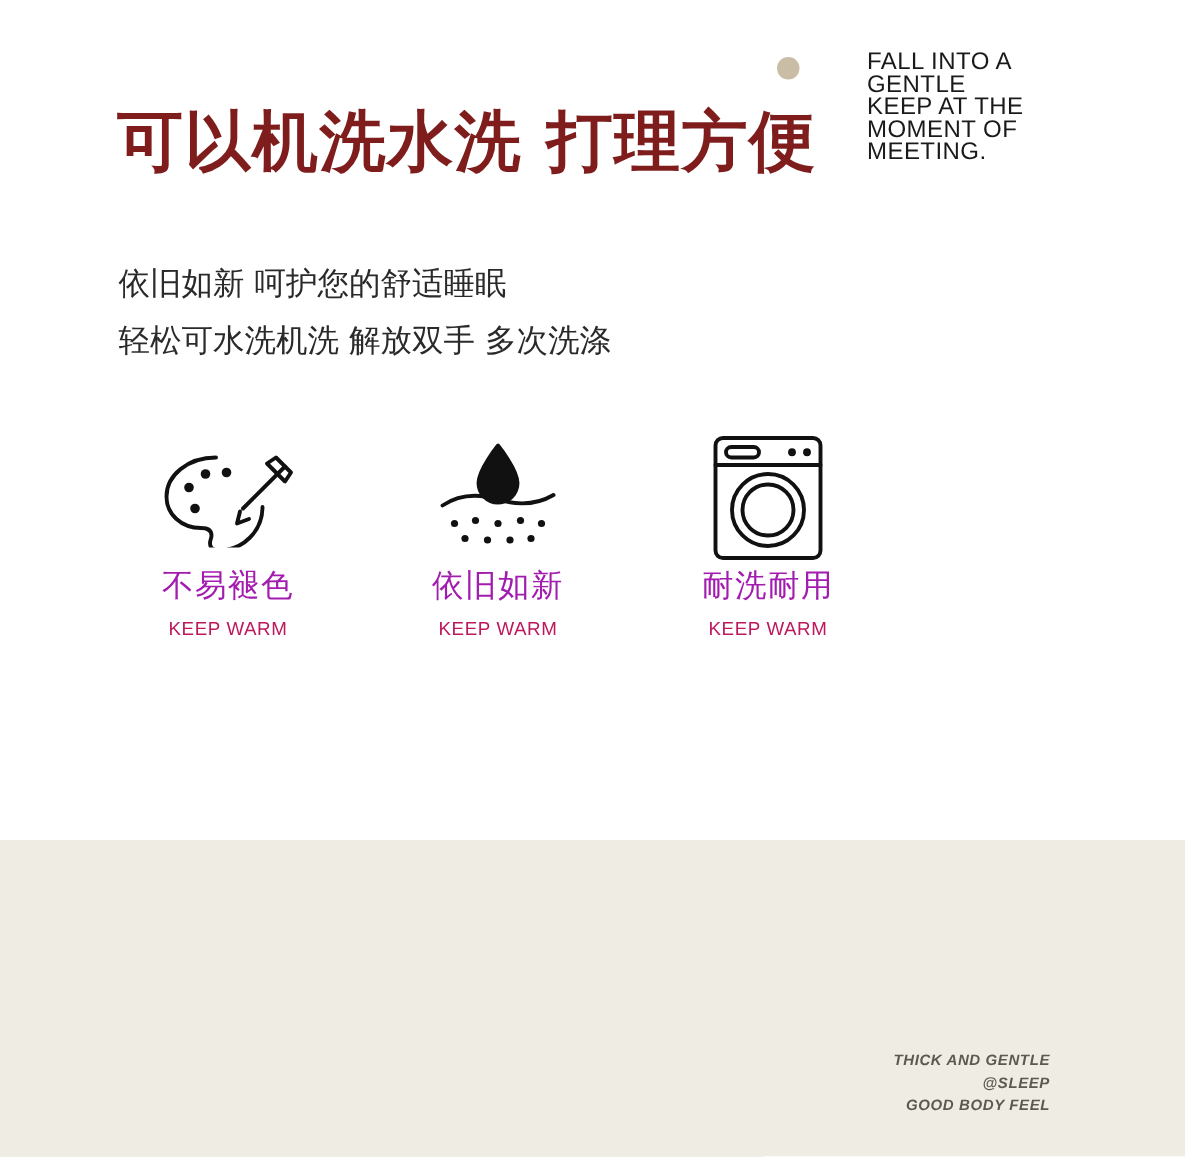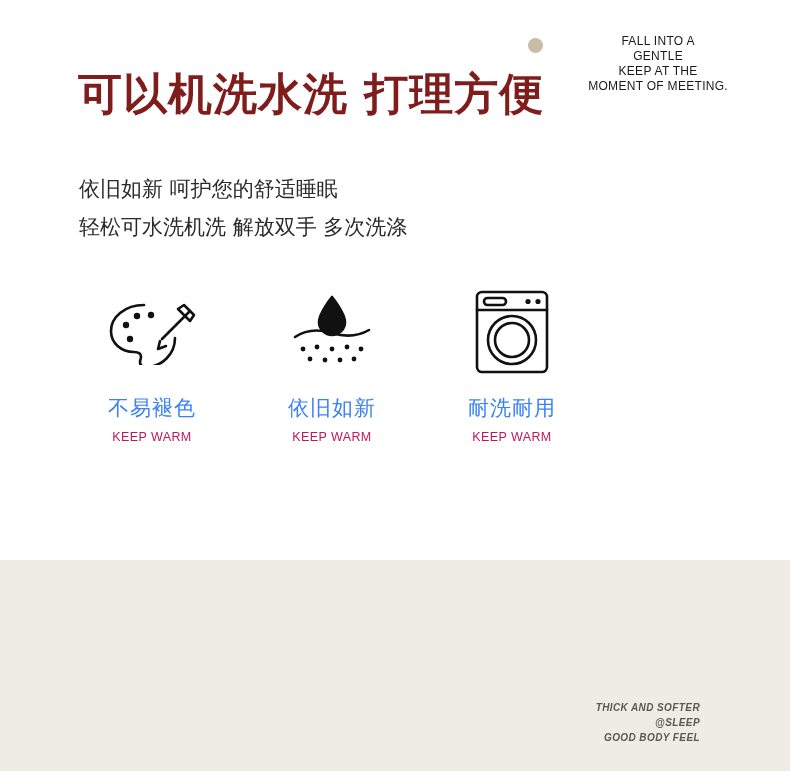--- a/index.html
+++ b/index.html
@@ -28,22 +28,22 @@
   }
   .tagline-dot {
     width: 15px;
     height: 15px;
     border-radius: 50%;
     background: #c9bda6;
     margin-top: 4px;
     flex: none;
   }
   .tagline-text {
-    text-align: center;
-    font-size: 12px;
+    text-align: left;
+    font-size: 16px;
     line-height: 15px;
     letter-spacing: 0.3px;
     color: #1a1a1a;
     max-width: 150px;
     margin-left: 27px;
   }
 
   
   .headline {
     position: absolute;
@@ -83,23 +83,22 @@
     flex-direction: column;
     align-items: center;
   }
   .feature .ficon {
     height: 88px;
     display: flex;
     align-items: center;
     justify-content: center;
   }
   .feature .ftitle {
-    margin-top: 18px;
     font-size: 21px;
-    color: #3b82f6;
+    color: #a21caf;
     font-family: "DejaVu Sans", sans-serif;
     letter-spacing: 1px;
   }
   .feature .fsub {
     margin-top: 8px;
     font-size: 12.5px;
     color: #be185d;
     letter-spacing: 0.4px;
   }
 
@@ -210,18 +209,18 @@
       <div class="ftitle">耐洗耐用</div>
       <div class="fsub">KEEP WARM</div>
     </div>
 
   </div>
 
   <div class="panel"></div>
 
 
   <div class="panel-right">
-    <div>THICK AND SOFTER</div>
+    <div>THICK AND GENTLE</div>
     <div>@SLEEP</div>
     <div>GOOD BODY FEEL</div>
   </div>
 
 </div>
 
 </body></html>

